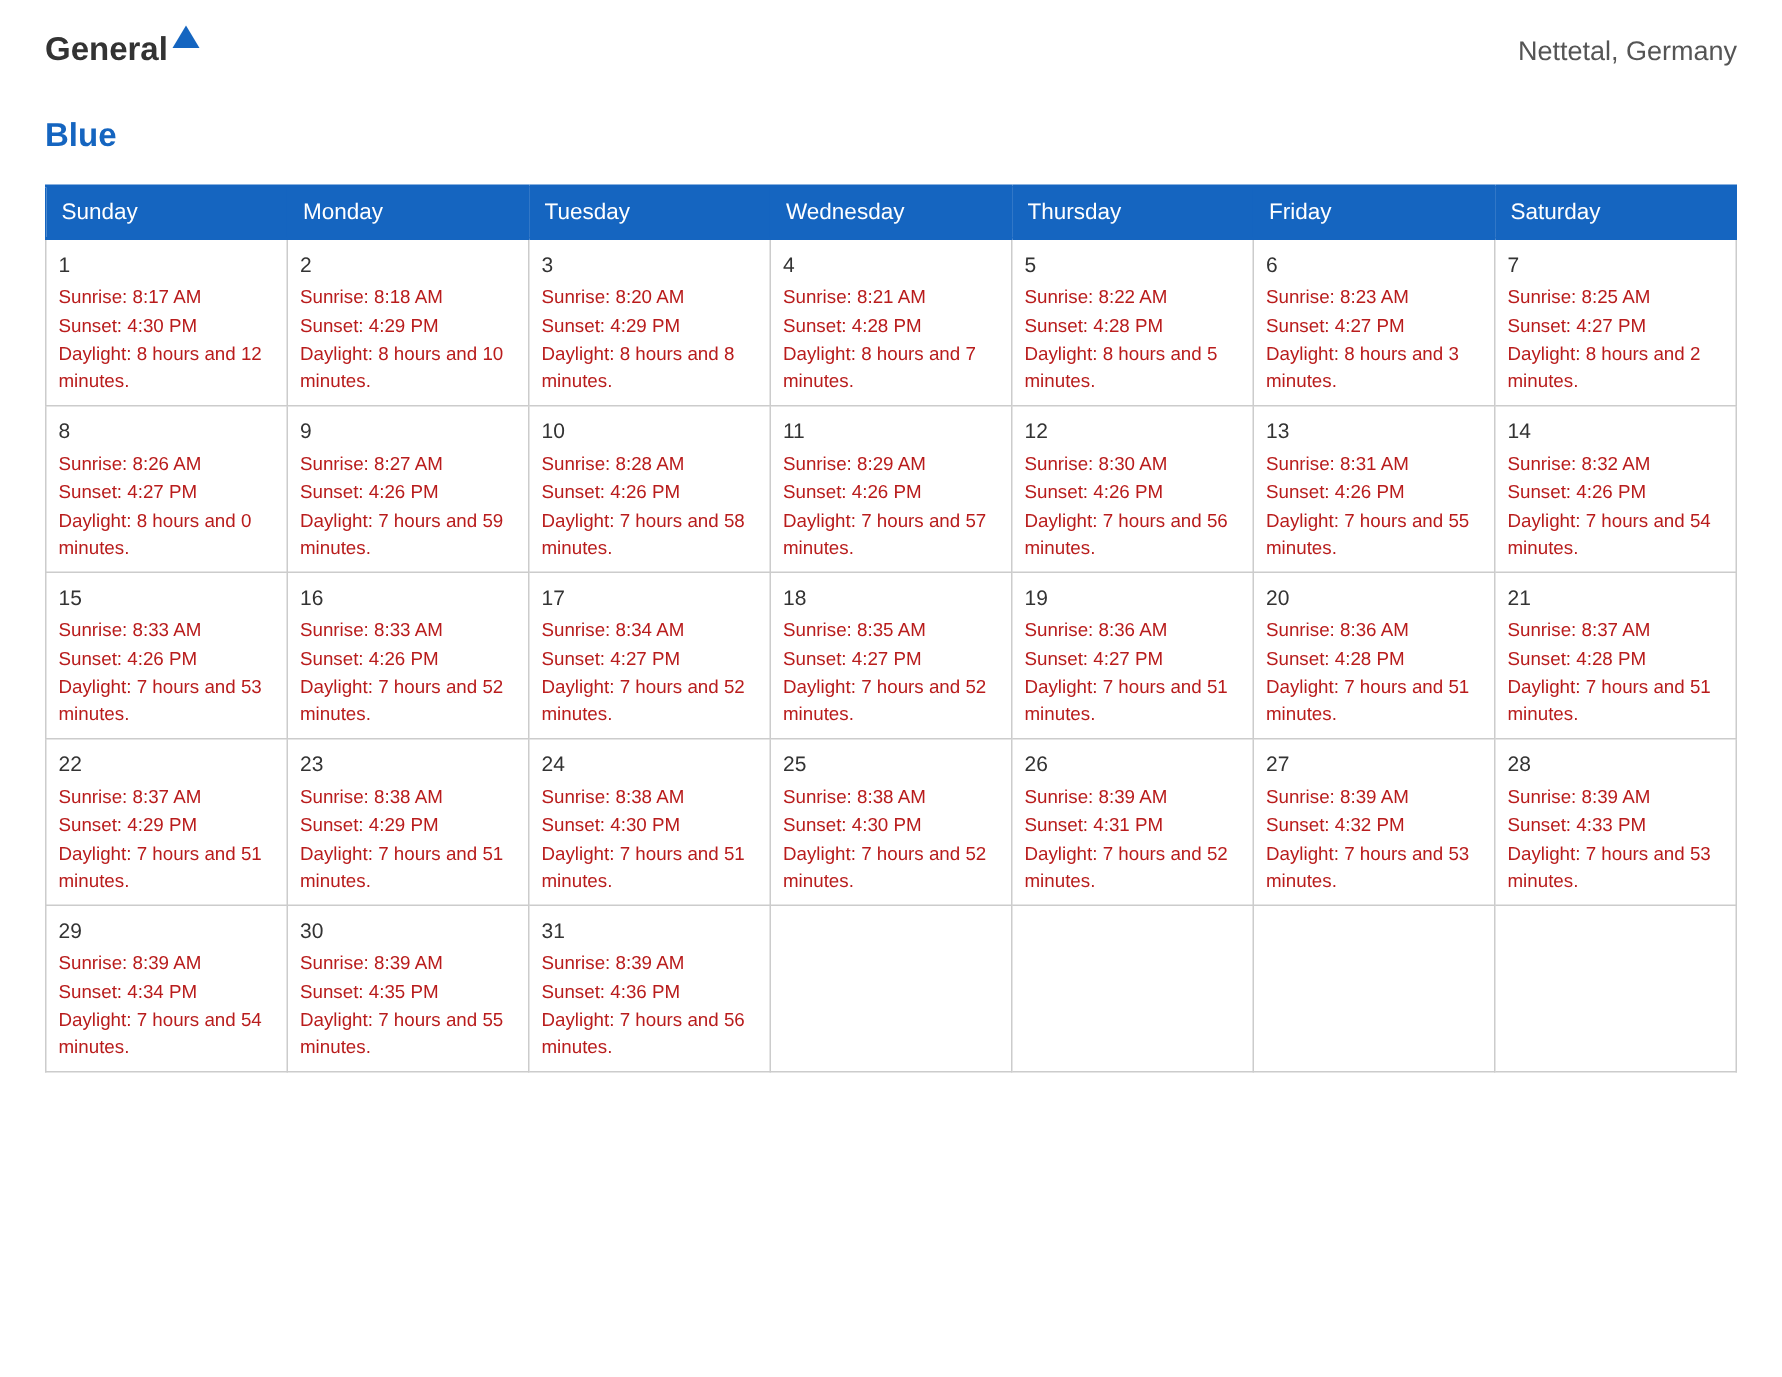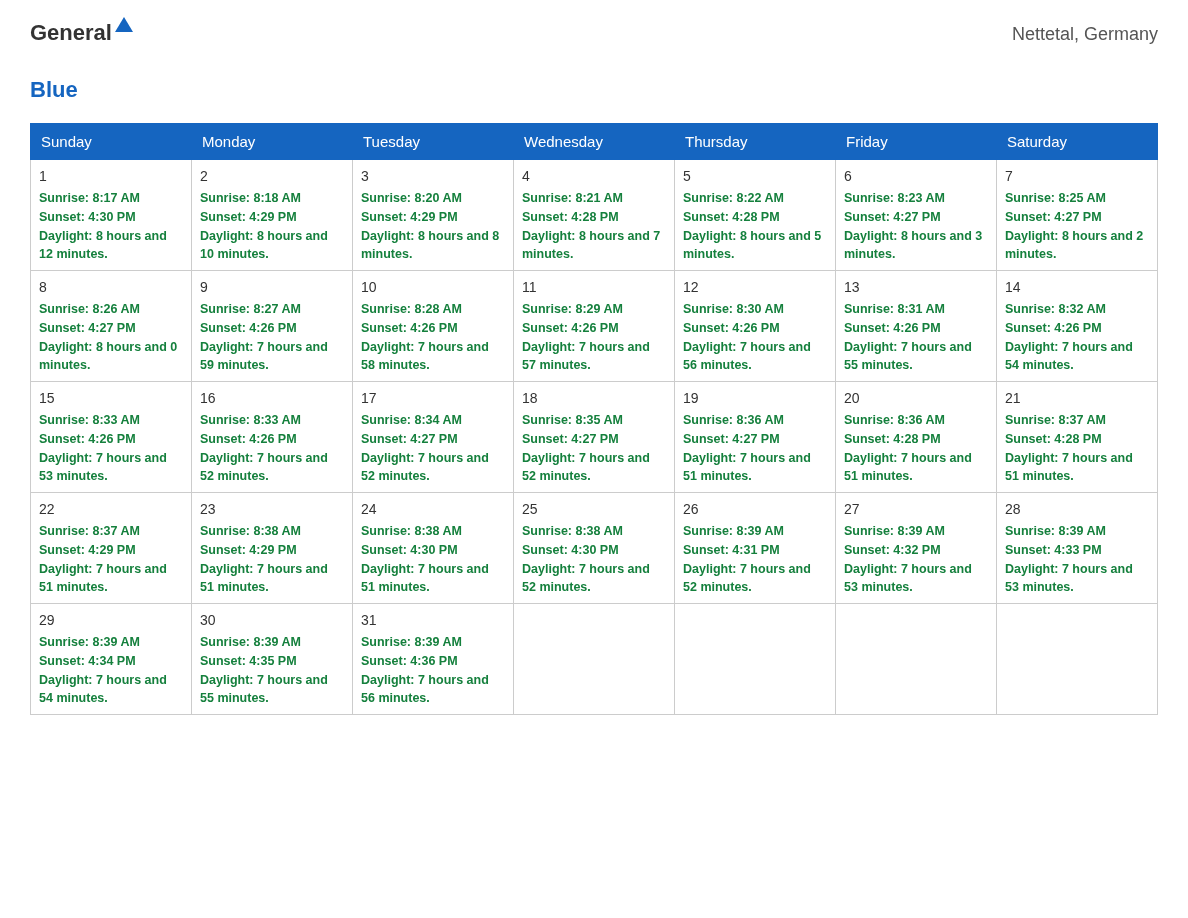--- a/index.html
+++ b/index.html
@@ -70,22 +70,21 @@
       line-height: 1.5;
       height: 100px;
     }
     .day-num {
       font-size: 14px;
       font-weight: normal;
       display: block;
       margin-bottom: 2px;
     }
     .day-info {
-      color: #15803d;
-      font-weight: bold;
+      color: #b91c1c;
     }
     td.empty {
       background: #fff;
     }
     tr td:first-child {
       border-left: 1px solid #ccc;
     }
     thead th {
       border-top: 2px solid #1565c0;
     }

